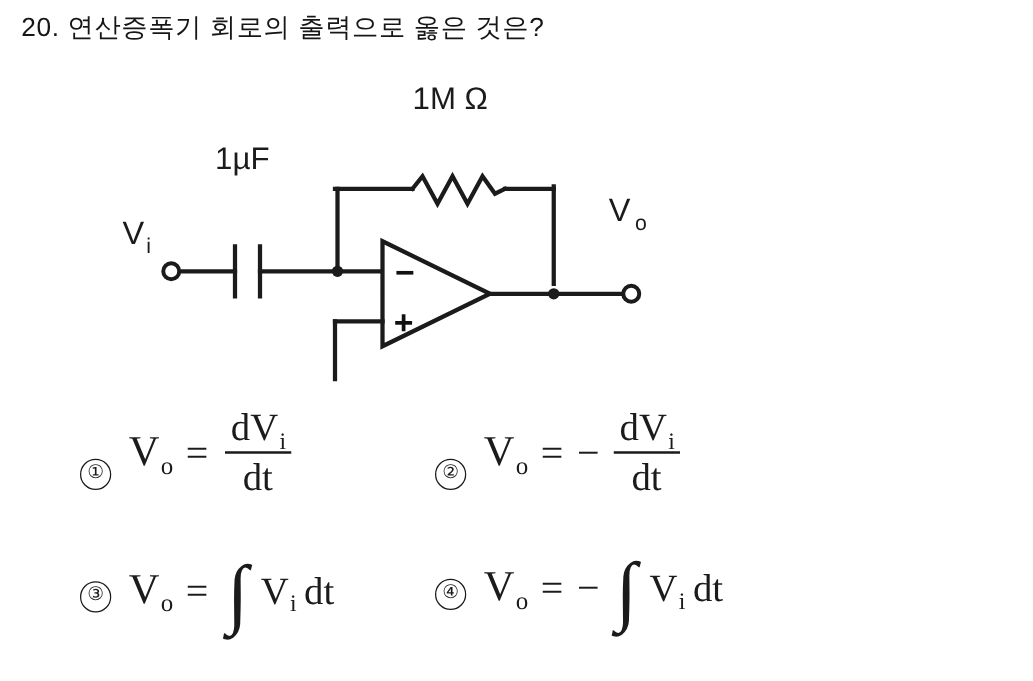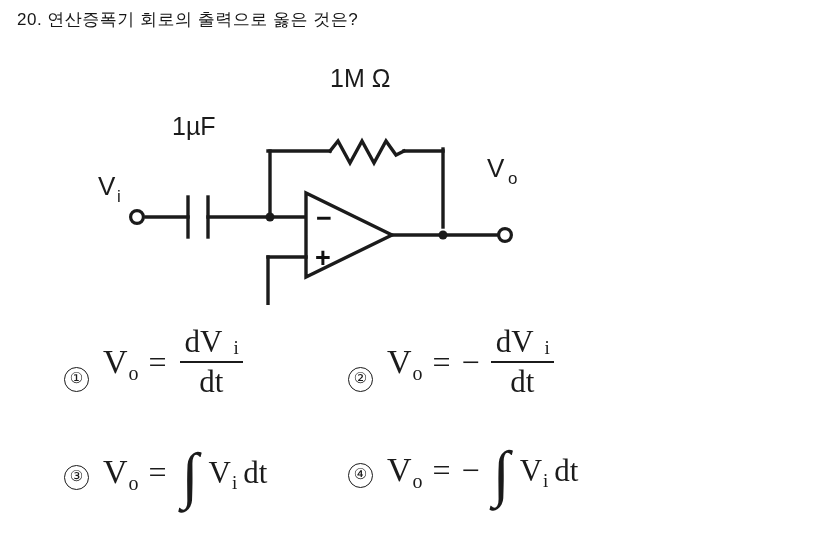--- a/index.html
+++ b/index.html
@@ -14,21 +14,21 @@
     font-family: "Liberation Sans", sans-serif;
     color: #1a1a1a;
     overflow: hidden;
   }
 
   
   #question-heading {
     position: absolute;
     left: 17px;
     top: 8px;
-    font-size: 17px;
+    font-size: 21px;
     letter-spacing: 0.5px;
     white-space: nowrap;
     color: #161616;
   }
 
   
   #circuit-figure {
     position: absolute;
     left: 0px;
     top: 45px;
@@ -138,22 +138,21 @@
     align-items: center;
     line-height: 1;
     margin: 0 2px;
   }
   .frac .num,
   .frac .den {
     font-size: 31px;
     line-height: 1.04;
     padding: 0 5px;
     display: inline-flex;
-    align-items: center;
-    gap: 10px;
+    align-items: flex-end;
   }
   .frac .num .sub,
   .frac .den .sub {
     font-size: 19px;
     position: relative;
     top: 6px;
     left: 1px;
   }
   .frac .bar {
     width: 100%;

